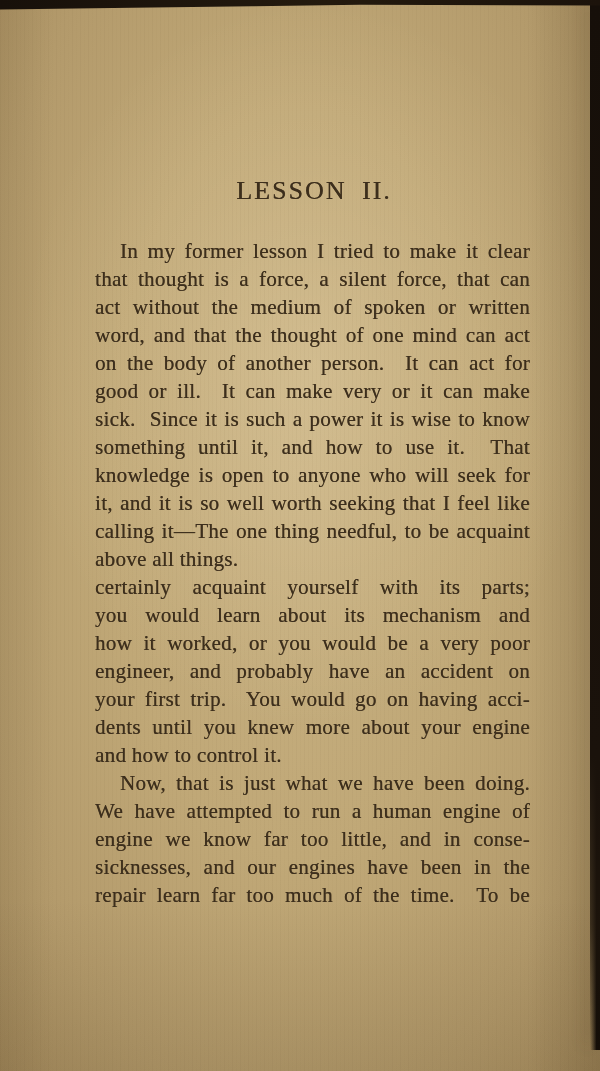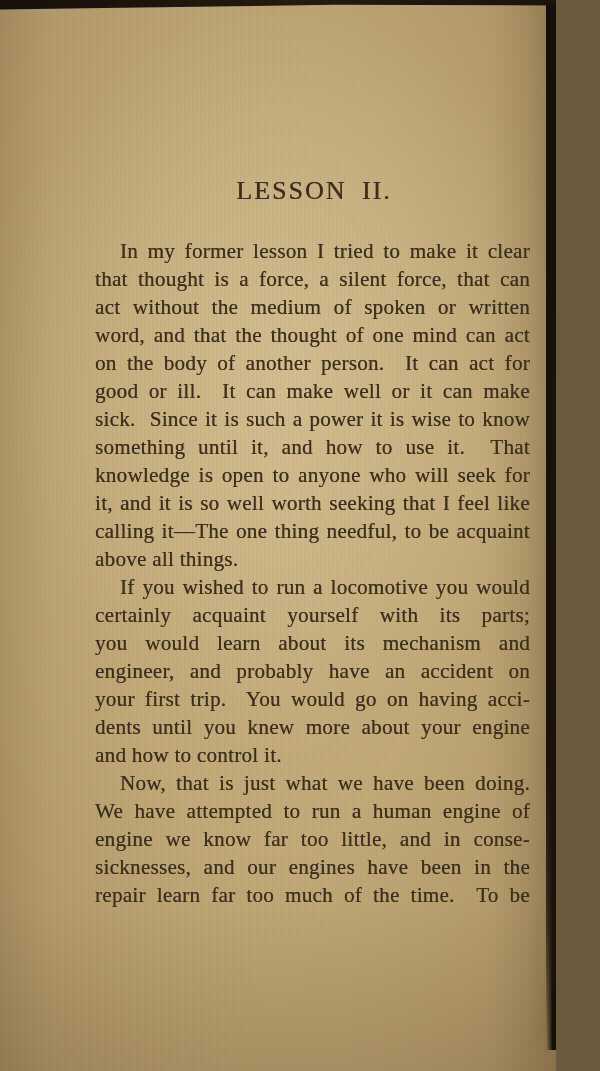--- a/index.html
+++ b/index.html
@@ -2,21 +2,21 @@
 <html style="--ink: #3c2e1c;"><head>
 <meta charset="utf-8">
 <style>
   html, body {
     margin: 0;
     padding: 0;
     background: #6b5a3e;
   }
   .scan {
     position: relative;
-    width: 556px;
+    width: 600px;
     height: 1071px;
     overflow: hidden;
     background:
       radial-gradient(ellipse 420px 520px at 52% 34%, rgba(255,240,205,0.22), rgba(0,0,0,0) 70%),
       radial-gradient(ellipse at 50% 45%, #c7b081 0%, #c0a877 45%, #b39a6b 78%, #a78d5f 100%);
     font-family: "Liberation Serif", "DejaVu Serif", serif;
   }
   
   .texture {
     position: absolute;
@@ -109,32 +109,32 @@
 
   <h1 class="page-title">LESSON II.</h1>
 
   <div class="page-body">
       <div class="paragraph">
         <div class="line indent">In my former lesson I tried to make it clear</div>
         <div class="line">that thought is a force, a silent force, that can</div>
         <div class="line">act without the medium of spoken or written</div>
         <div class="line">word, and that the thought of one mind can act</div>
         <div class="line">on the body of another person.  It can act for</div>
-        <div class="line">good or ill.  It can make well or it can make</div>
+        <div class="line">good or ill.  It can make very or it can make</div>
         <div class="line">sick.  Since it is such a power it is wise to know</div>
         <div class="line">something until it, and how to use it.  That</div>
         <div class="line">knowledge is open to anyone who will seek for</div>
         <div class="line">it, and it is so well worth seeking that I feel like</div>
         <div class="line">calling it—The one thing needful, to be acquaint</div>
         <div class="line para-end">above all things.</div>
       </div>
       <div class="paragraph">
-        <div class="line indent">If you wished to run a locomotive you would</div>
         <div class="line">certainly acquaint yourself with its parts;</div>
         <div class="line">you would learn about its mechanism and</div>
+        <div class="line">how it worked, or you would be a very poor</div>
         <div class="line">engineer, and probably have an accident on</div>
         <div class="line">your first trip.  You would go on having acci-</div>
         <div class="line">dents until you knew more about your engine</div>
         <div class="line para-end">and how to control it.</div>
       </div>
       <div class="paragraph">
         <div class="line indent">Now, that is just what we have been doing.</div>
         <div class="line">We have attempted to run a human engine of</div>
         <div class="line">engine we know far too little, and in conse-</div>
         <div class="line">sicknesses, and our engines have been in the</div>

